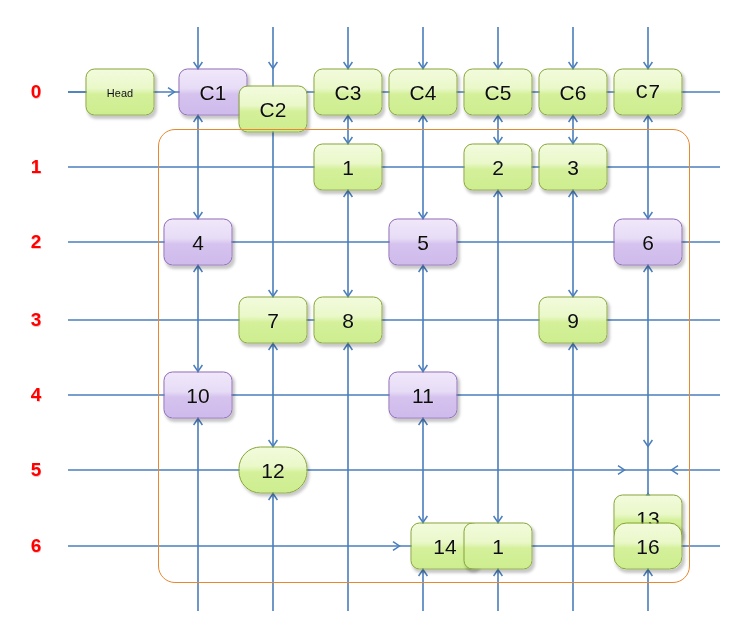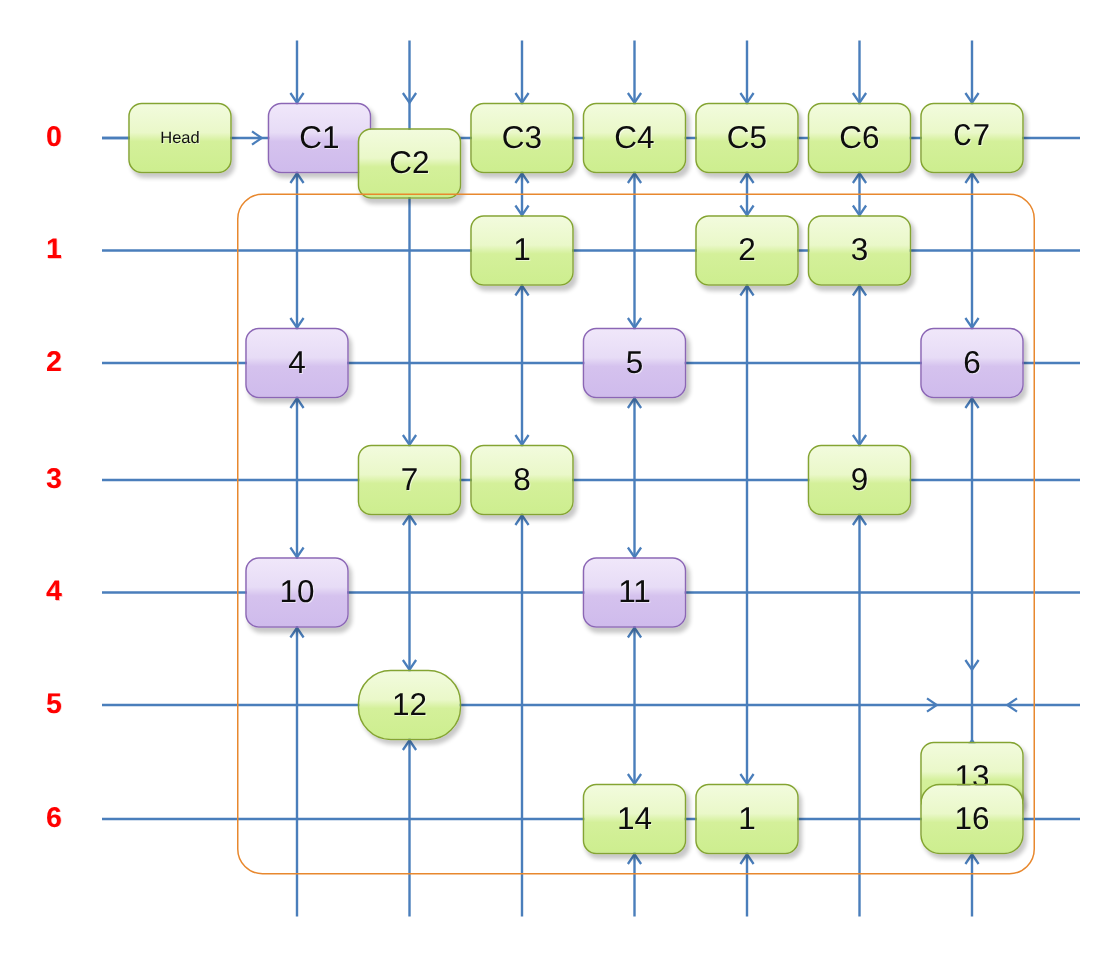--- a/index.html
+++ b/index.html
@@ -196,18 +196,18 @@
       <div class="node purple" style="left: 198px; top: 242px;">4</div>
       <div class="node purple" style="left: 423px; top: 242px;">5</div>
       <div class="node purple" style="left: 648px; top: 242px;">6</div>
       <div class="node green" style="left: 273px; top: 320px;">7</div>
       <div class="node green" style="left: 348px; top: 320px;">8</div>
       <div class="node green" style="left: 573px; top: 320px;">9</div>
       <div class="node purple" style="left: 198px; top: 395px;">10</div>
       <div class="node purple" style="left: 423px; top: 395px;">11</div>
       <div class="node green" style="left: 273px; top: 470px; border-radius: 22px;">12</div>
       <div class="node green" style="left: 648px; top: 470px; margin-top: 48px;">13</div>
-      <div class="node green" style="left: 423px; top: 546px;">14</div>
+      <div class="node green" style="left: 445px; top: 546px;">14</div>
       <div class="node green" style="left: 498px; top: 546px;">1</div>
       <div class="node green" style="left: 648px; top: 546px; border-radius: 13px;">16</div>
     </div>
 <div class="orange-box" style="left: 158px; top: 129px; width: 532px; height: 454px;"></div>
   </div>
 
 </body></html>

